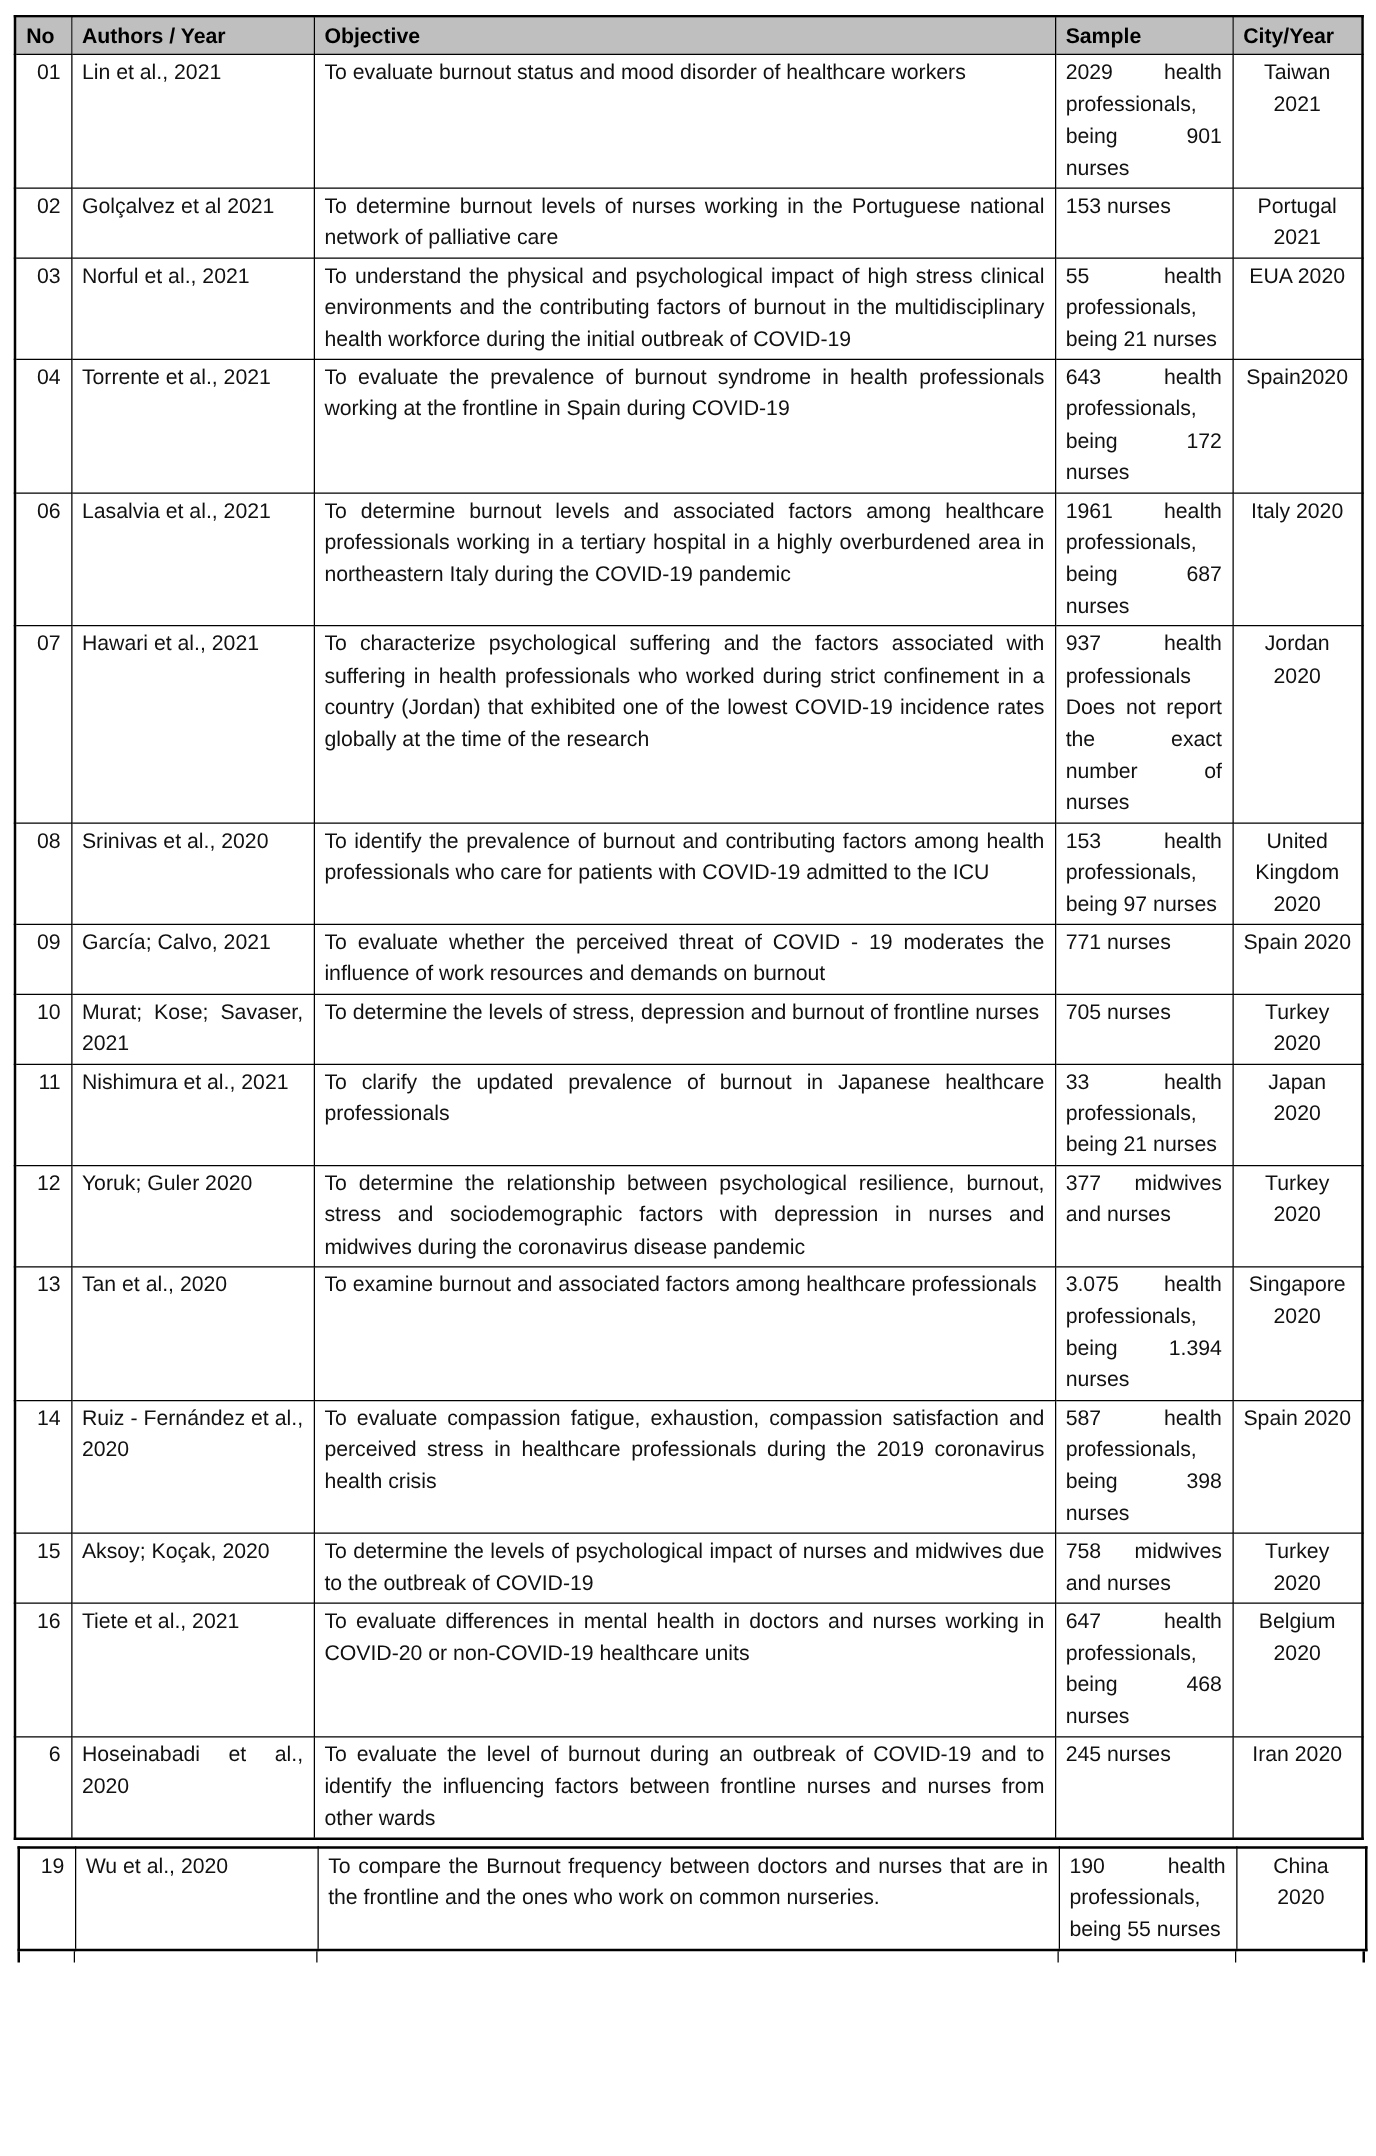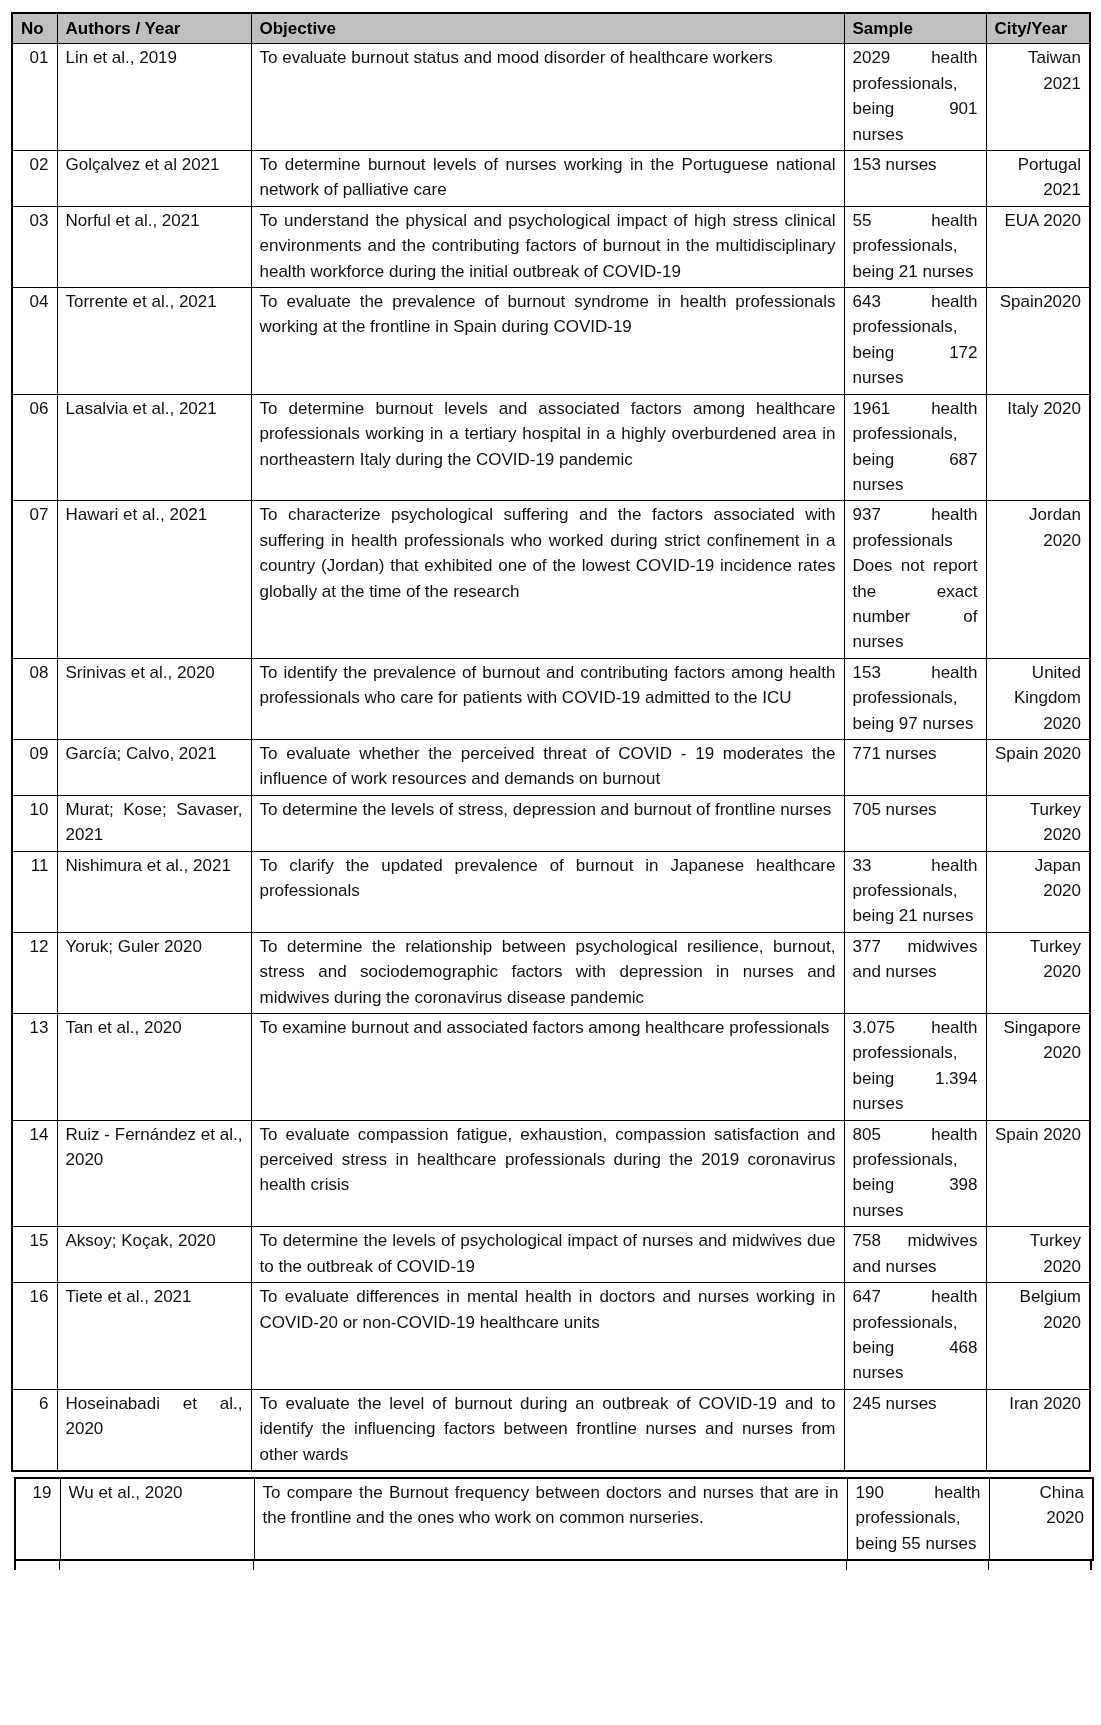--- a/index.html
+++ b/index.html
@@ -37,21 +37,21 @@
     font-weight: bold;
     text-align: left;
     padding-top: 2px;
     padding-bottom: 2px;
     color: #000000;
   }
   th.col-no, td.col-no { text-align: right; padding-left: 2px; padding-right: 2px; }
   td.col-authors { text-align: justify; padding-left: 10px; }
   td.col-objective { text-align: justify; }
   td.col-sample { text-align: justify; }
-  td.col-city { text-align: right; }
+  td.col-city { text-align: center; }
   table.continuation {
     margin-left: 3px;
     margin-top: 5px;
     border-radius: 12px;
   }
   .cut-row-stub {
     position: relative;
     width: 1078px;
     height: 9px;
     margin-left: 3px;
@@ -83,21 +83,21 @@
         <th class="col-no">No</th>
         <th class="col-authors">Authors / Year</th>
         <th class="col-objective">Objective</th>
         <th class="col-sample">Sample</th>
         <th class="col-city">City/Year</th>
       </tr>
     </thead>
     <tbody>
         <tr>
           <td class="col-no">01</td>
-          <td class="col-authors">Lin et al., 2019</td>
+          <td class="col-authors">Lin et al., 2021</td>
           <td class="col-objective">To evaluate burnout status and mood disorder of healthcare workers</td>
           <td class="col-sample">2029 health professionals, being 901 nurses</td>
           <td class="col-city">Taiwan 2021</td>
         </tr>
         <tr>
           <td class="col-no">02</td>
           <td class="col-authors">Golçalvez et al 2021</td>
           <td class="col-objective">To determine burnout levels of nurses working in the Portuguese national network of palliative care</td>
           <td class="col-sample">153 nurses</td>
           <td class="col-city">Portugal 2021</td>
@@ -169,21 +169,21 @@
           <td class="col-no">13</td>
           <td class="col-authors">Tan et al., 2020</td>
           <td class="col-objective">To examine burnout and associated factors among healthcare professionals</td>
           <td class="col-sample">3.075 health professionals, being 1.394 nurses</td>
           <td class="col-city">Singapore 2020</td>
         </tr>
         <tr>
           <td class="col-no">14</td>
           <td class="col-authors">Ruiz - Fernández et al., 2020</td>
           <td class="col-objective">To evaluate compassion fatigue, exhaustion, compassion satisfaction and perceived stress in healthcare professionals during the 2019 coronavirus health crisis</td>
-          <td class="col-sample">805 health professionals, being 398 nurses</td>
+          <td class="col-sample">587 health professionals, being 398 nurses</td>
           <td class="col-city">Spain 2020</td>
         </tr>
         <tr>
           <td class="col-no">15</td>
           <td class="col-authors">Aksoy; Koçak, 2020</td>
           <td class="col-objective">To determine the levels of psychological impact of nurses and midwives due to the outbreak of COVID-19</td>
           <td class="col-sample">758 midwives and nurses</td>
           <td class="col-city">Turkey 2020</td>
         </tr>
         <tr>

